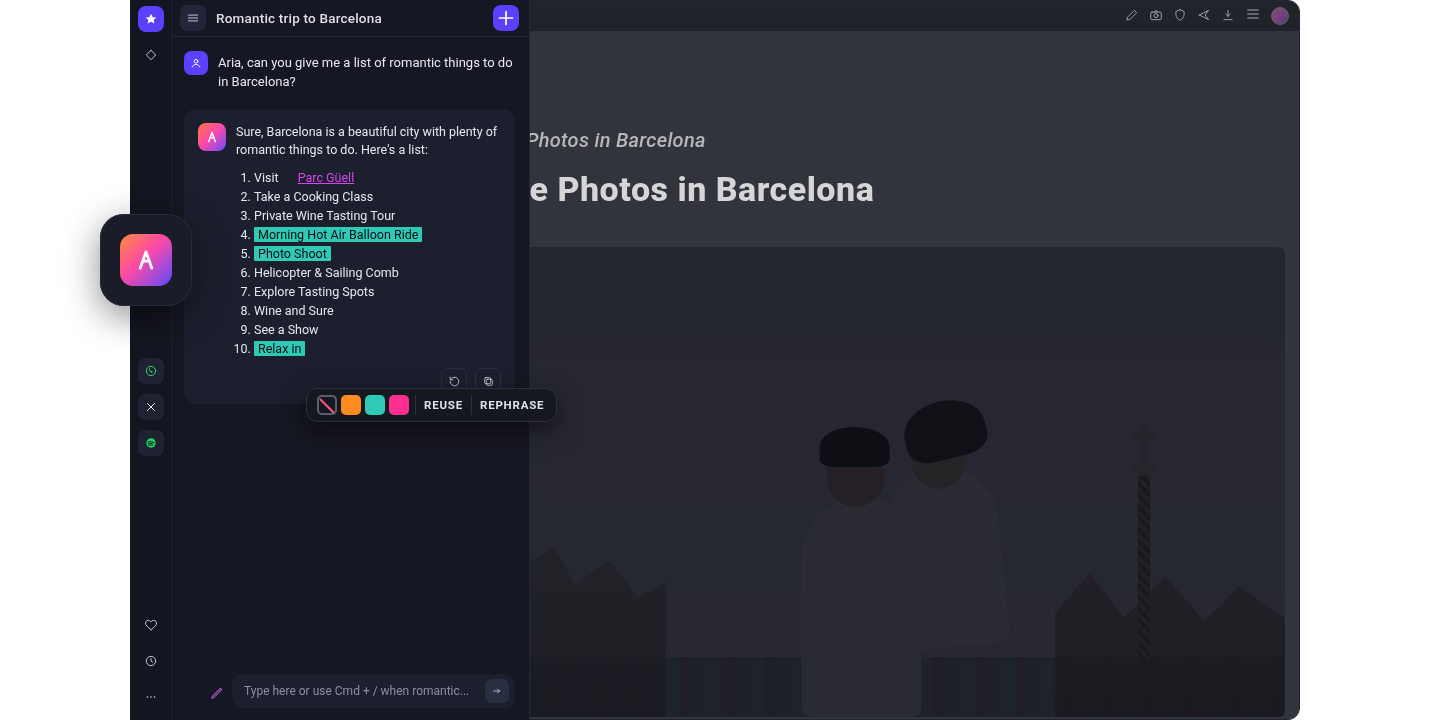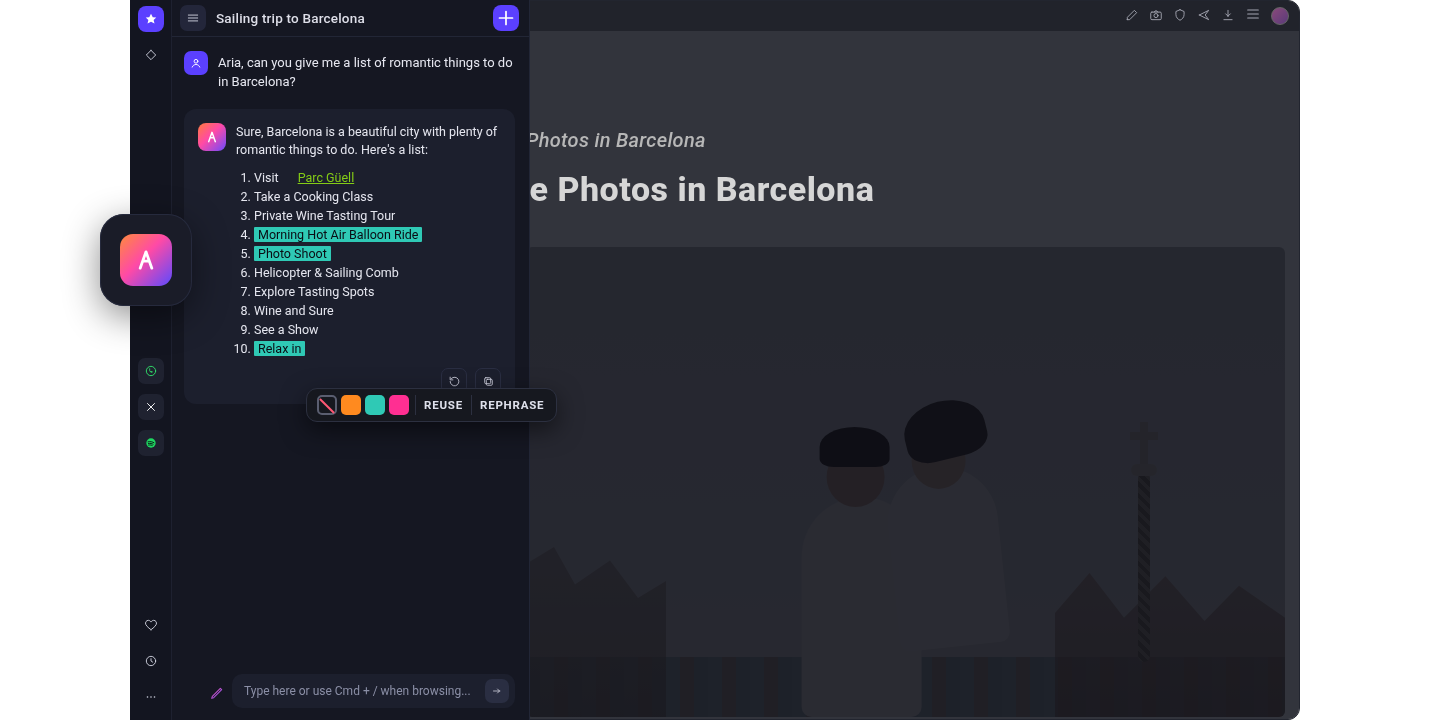--- a/index.html
+++ b/index.html
@@ -85,21 +85,21 @@
   .umsg { margin-bottom: 18px; }
   .uavatar { width:24px; height:24px; border-radius:7px; background:#5b40ff; display:flex; align-items:center; justify-content:center; flex:0 0 24px;}
   .uavatar svg { width:14px; height:14px; }
   .utext { font-size:13px; line-height:19px; color:#e6e7f0; padding-top:2px;}
   .acard { background:#1c1f2d; border-radius:12px; padding:14px 14px 10px 14px; display:flex; gap:10px; }
   .alogo { width:28px; height:28px; border-radius:8px; flex:0 0 28px; background:linear-gradient(135deg,#ff7a3c 0%, #ff4aa6 45%, #6a4aff 100%); display:flex; align-items:center;justify-content:center;}
   .alogo svg { width:16px; height:16px; }
   .abody { flex:1; font-size:12.5px; color:#e5e6ef; line-height:18px; }
   .alist { margin:10px 0 6px 18px; }
   .alist li { margin:1px 0; }
-  .alist a { color:#84cc16; text-decoration: underline; padding-left: 16px; }
+  .alist a { color:#d946ef; text-decoration: underline; padding-left: 16px; }
   .hl { background:#2fc9b5; color:#0a0c14; padding:0 4px; border-radius:1px; }
   .card-actions { display:flex; justify-content:flex-end; gap:8px; margin-top:10px; }
   .ca { width:26px; height:26px; border-radius:7px; border:1px solid #2a2e42; display:flex; align-items:center; justify-content:center; }
   .ca svg { width:13px; height:13px; }
 
   .composer {
     position:absolute; left:60px; right:14px; bottom:12px; height:34px; border-radius:10px;
     background:#1c1f2d; display:flex; align-items:center; padding:0 6px 0 12px;
   }
   .composer-input { flex:1; font-size:12px; color:#8b8fa6; }
@@ -242,21 +242,21 @@
         </div>
     </div>
 
     <div class="panel-main">
       <div class="panel-head">
         <div class="hbtn">
             <svg viewBox="0 0 24 24">
               <path d="M4 7h16M4 12h16M4 17h16"></path>
             </svg>
           </div>
-        <div class="chat-title">Sailing trip to Barcelona</div>
+        <div class="chat-title">Romantic trip to Barcelona</div>
         <div class="newbtn">
             <svg viewBox="0 0 24 24">
               <path d="M12 6v12M6 12h12" stroke="#fff"></path>
             </svg>
           </div>
       </div>
       <div class="panel-div"></div>
 
       <div class="messages">
         <div class="umsg">
@@ -311,21 +311,21 @@
             <path d="M4 20l3-1 12-12-2-2L5 17l-1 3z" stroke="url(#g)"></path>
             <defs>
               <linearGradient id="g" x1="0" y1="0" x2="1" y2="1">
                 <stop offset="0" stop-color="#ff5aa8"></stop>
                 <stop offset="1" stop-color="#6a4aff"></stop>
               </linearGradient>
             </defs>
           </svg>
         </div>
       <div class="composer">
-        <div class="composer-input">Type here or use Cmd + / when browsing...</div>
+        <div class="composer-input">Type here or use Cmd + / when romantic...</div>
         <div class="composer-send">
             <svg viewBox="0 0 24 24">
               <path d="M5 12h12m0 0l-4-4m4 4l-4 4"></path>
             </svg>
           </div>
       </div>
     </div>
   </div>
 
   <div class="big-logo-card">

